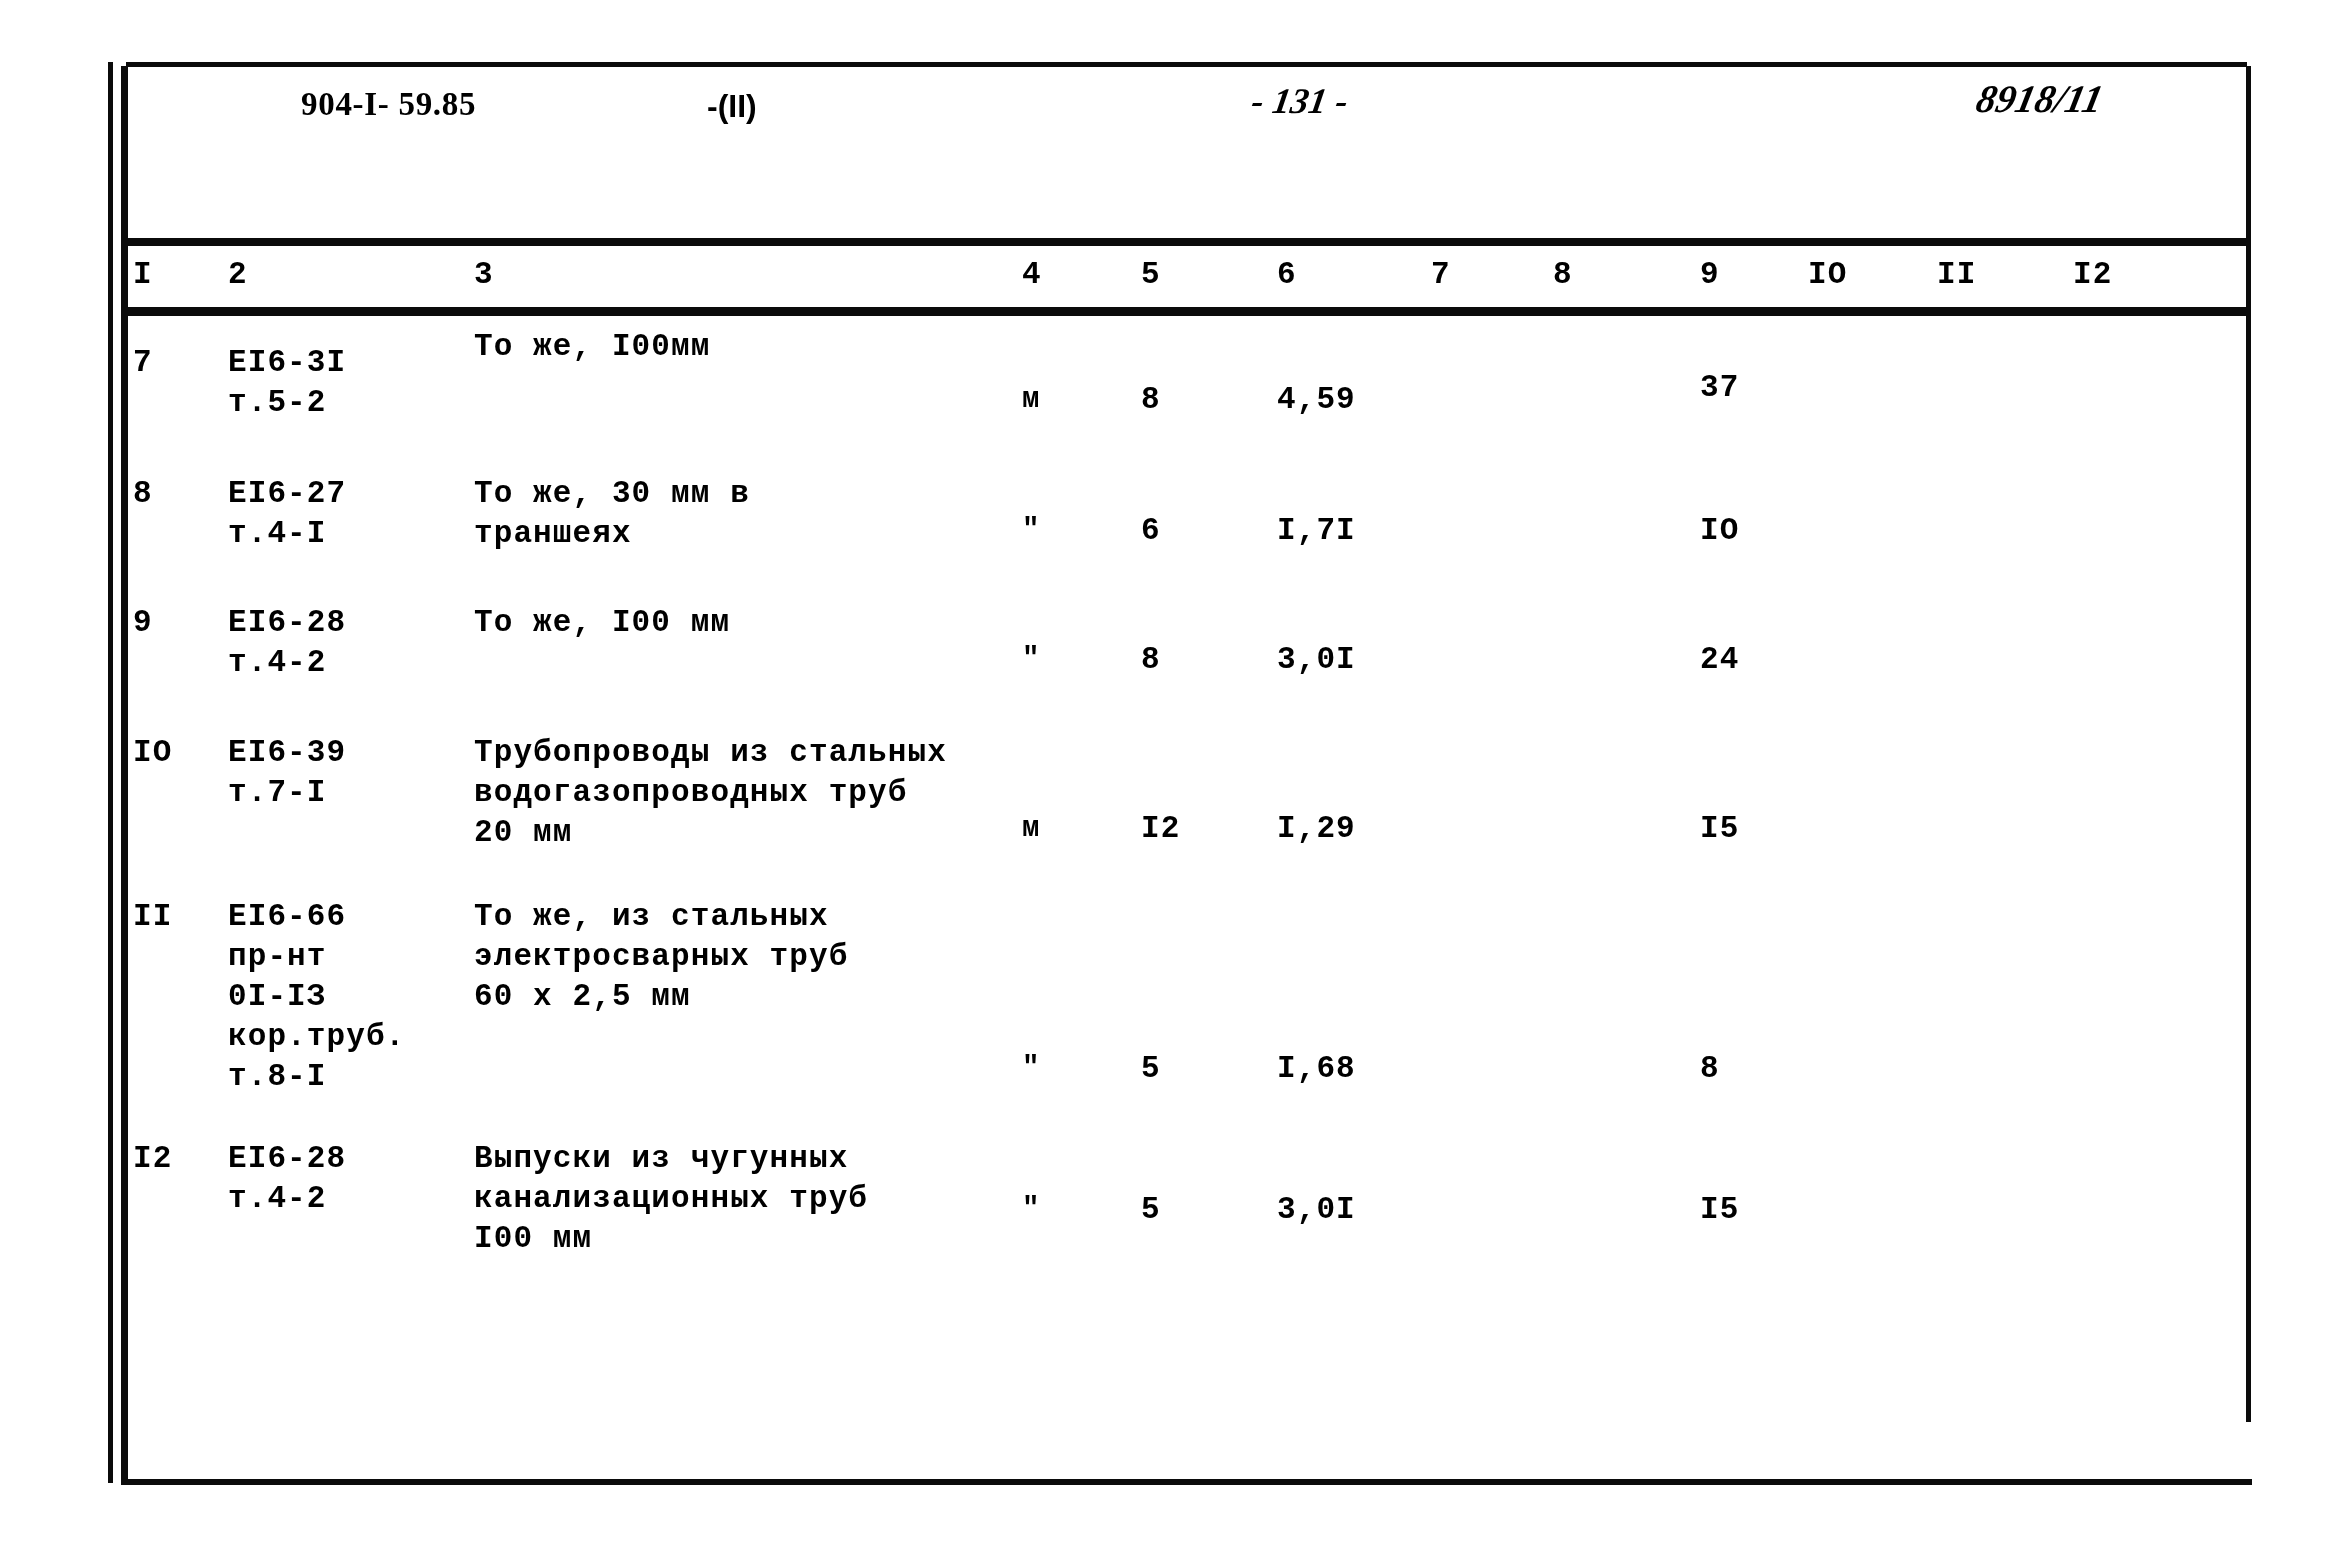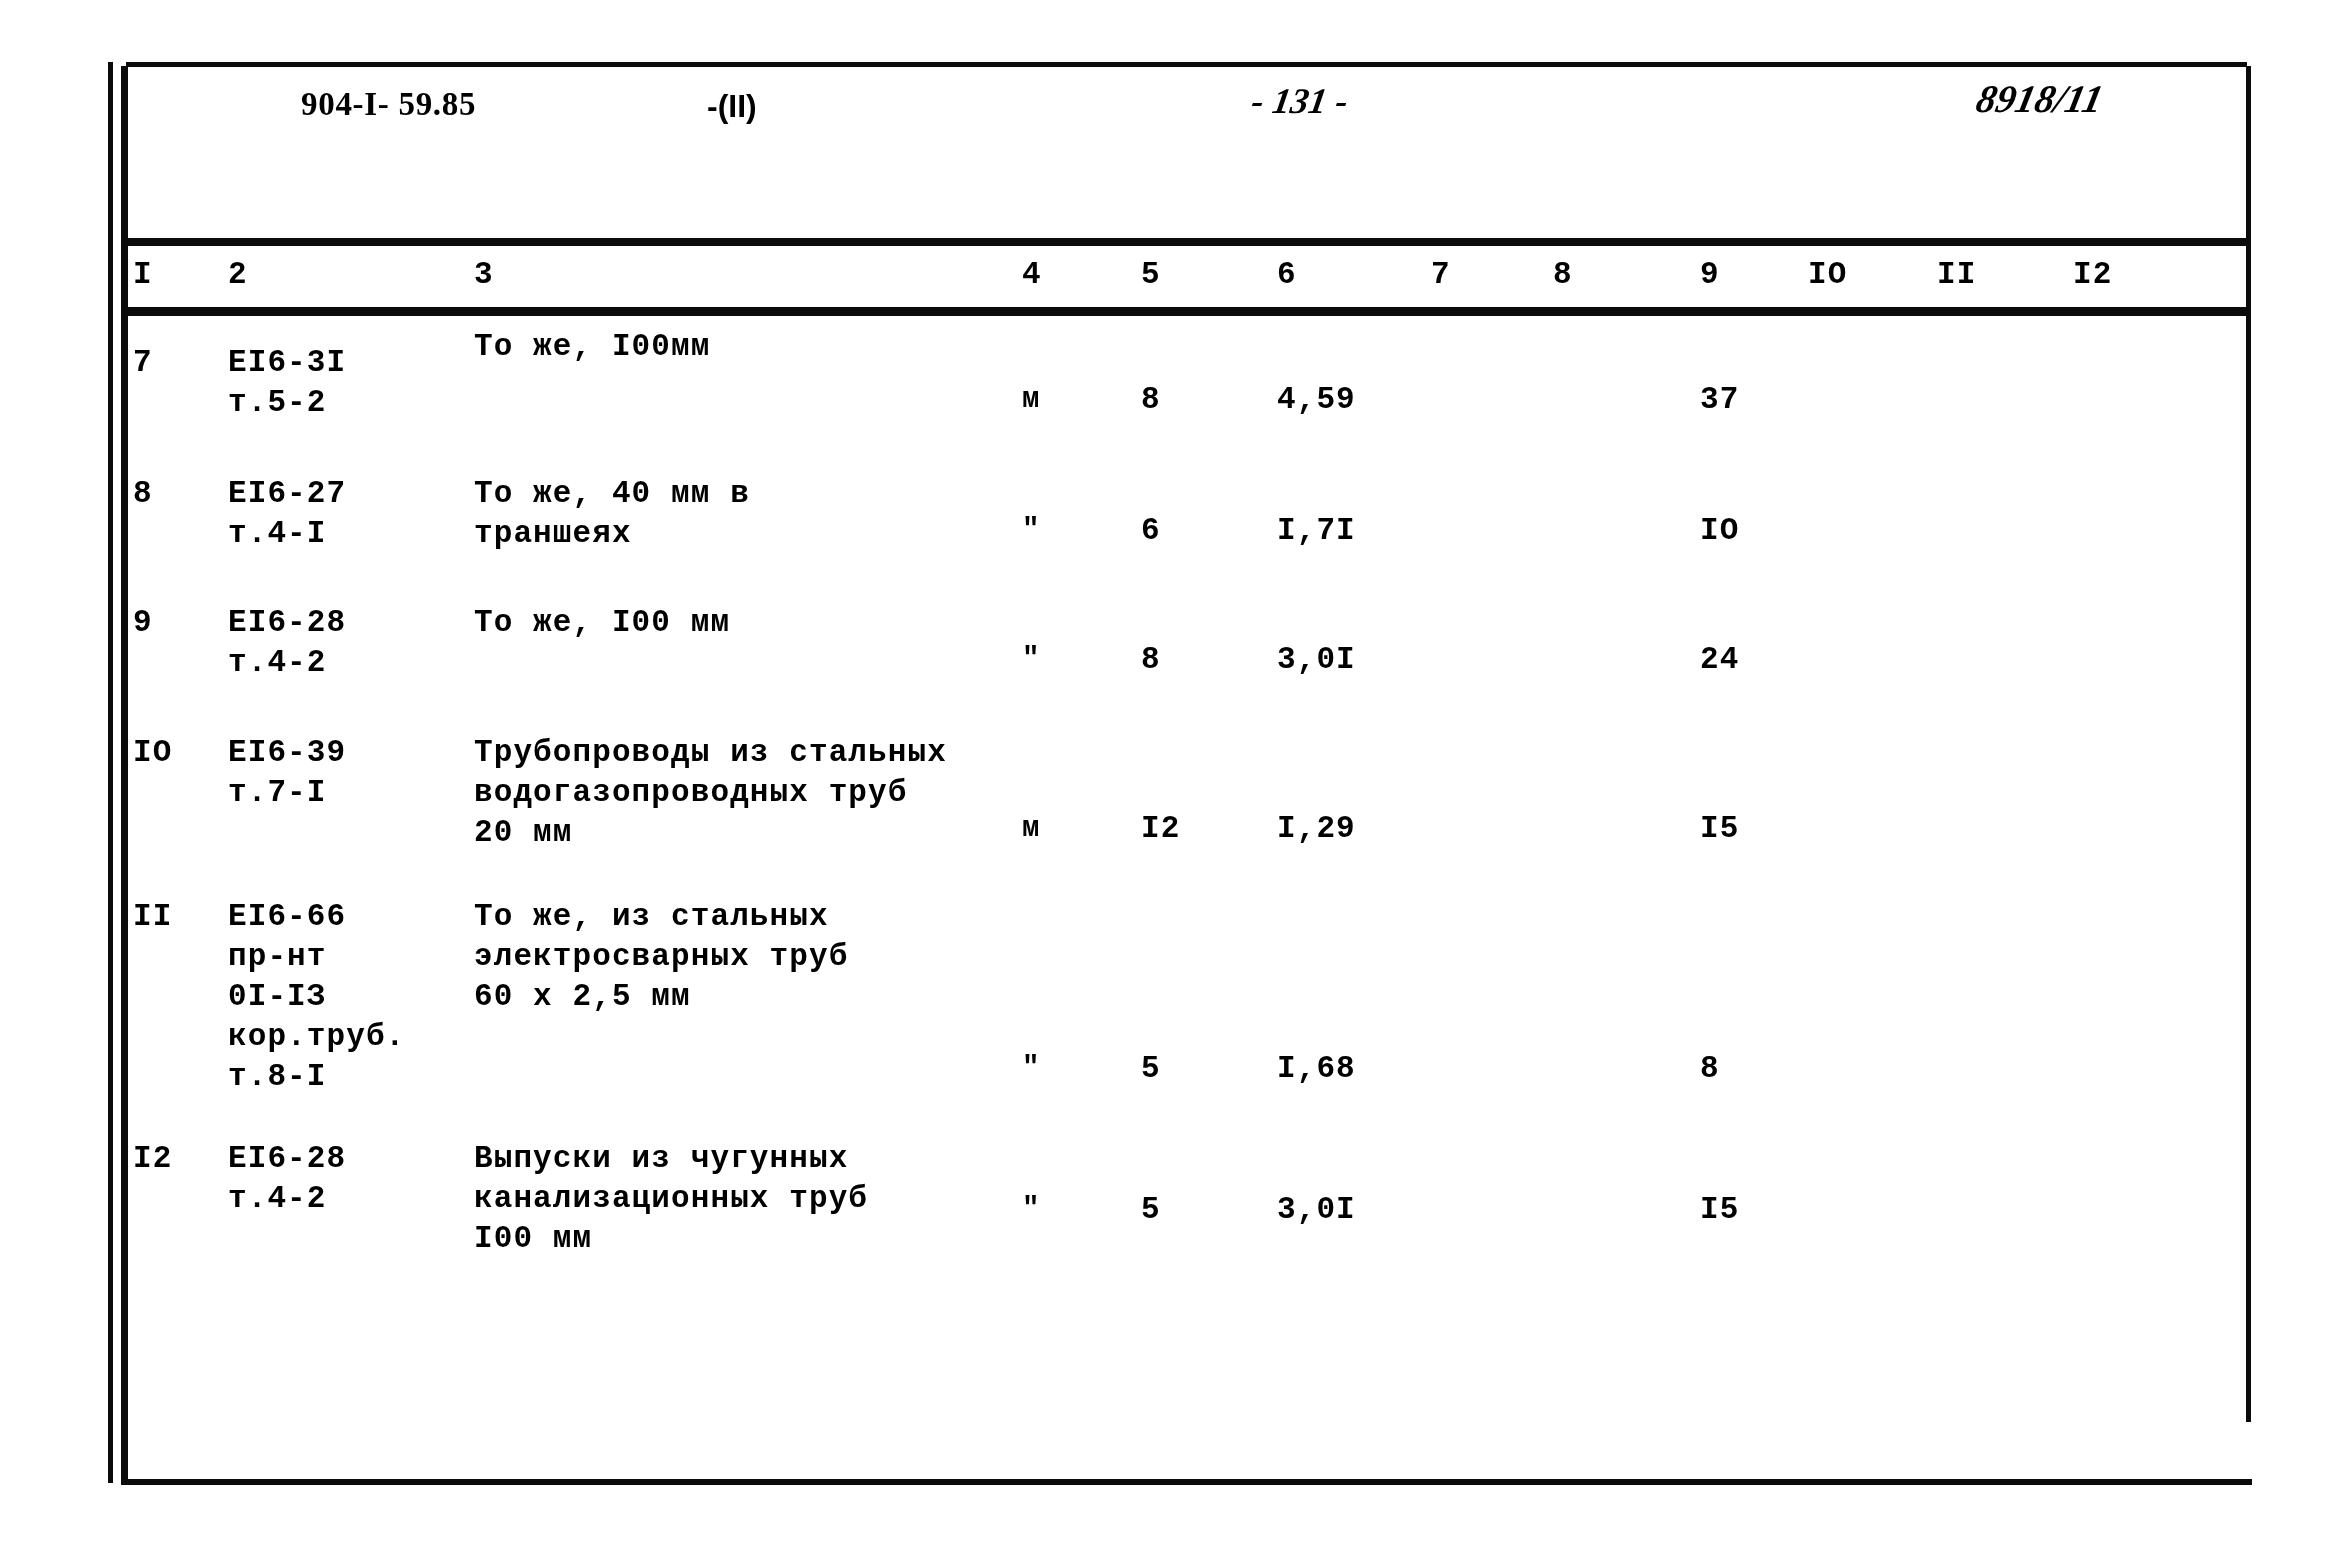--- a/index.html
+++ b/index.html
@@ -174,31 +174,31 @@
   <div class="row">
     <div class="tw cell c1" style="top:343px">7</div>
     <div class="tw cell c2" style="top:343px">ЕІ6-3І
 т.5-2</div>
     <div class="tw cell c3" style="top:327px">То же, I00мм</div>
     <div class="tw cell c4 ditto" style="top:380px">м</div>
     <div class="tw cell c5 num" style="top:380px">8</div>
     <div class="tw cell c6 num" style="top:380px">4,59</div>
     <div class="tw cell c7 num" style="top:380px"></div>
     <div class="tw cell c8 num" style="top:380px"></div>
-    <div class="tw cell c9 num" style="top:380px">37</div>
+    <div class="tw cell c9 num" style="top:368px">37</div>
     <div class="tw cell c10 num" style="top:380px"></div>
     <div class="tw cell c11 num" style="top:380px"></div>
     <div class="tw cell c12 num" style="top:380px"></div>
   </div>
 
   <div class="row">
     <div class="tw cell c1" style="top:474px">8</div>
     <div class="tw cell c2" style="top:474px">ЕІ6-27
 т.4-І</div>
-    <div class="tw cell c3" style="top:474px">То же, 40 мм в
+    <div class="tw cell c3" style="top:474px">То же, 30 мм в
 траншеях</div>
     <div class="tw cell c4 ditto" style="top:511px">"</div>
     <div class="tw cell c5 num" style="top:511px">6</div>
     <div class="tw cell c6 num" style="top:511px">I,7I</div>
     <div class="tw cell c7 num" style="top:511px"></div>
     <div class="tw cell c8 num" style="top:511px"></div>
     <div class="tw cell c9 num" style="top:511px">IO</div>
     <div class="tw cell c10 num" style="top:511px"></div>
     <div class="tw cell c11 num" style="top:511px"></div>
     <div class="tw cell c12 num" style="top:511px"></div>

